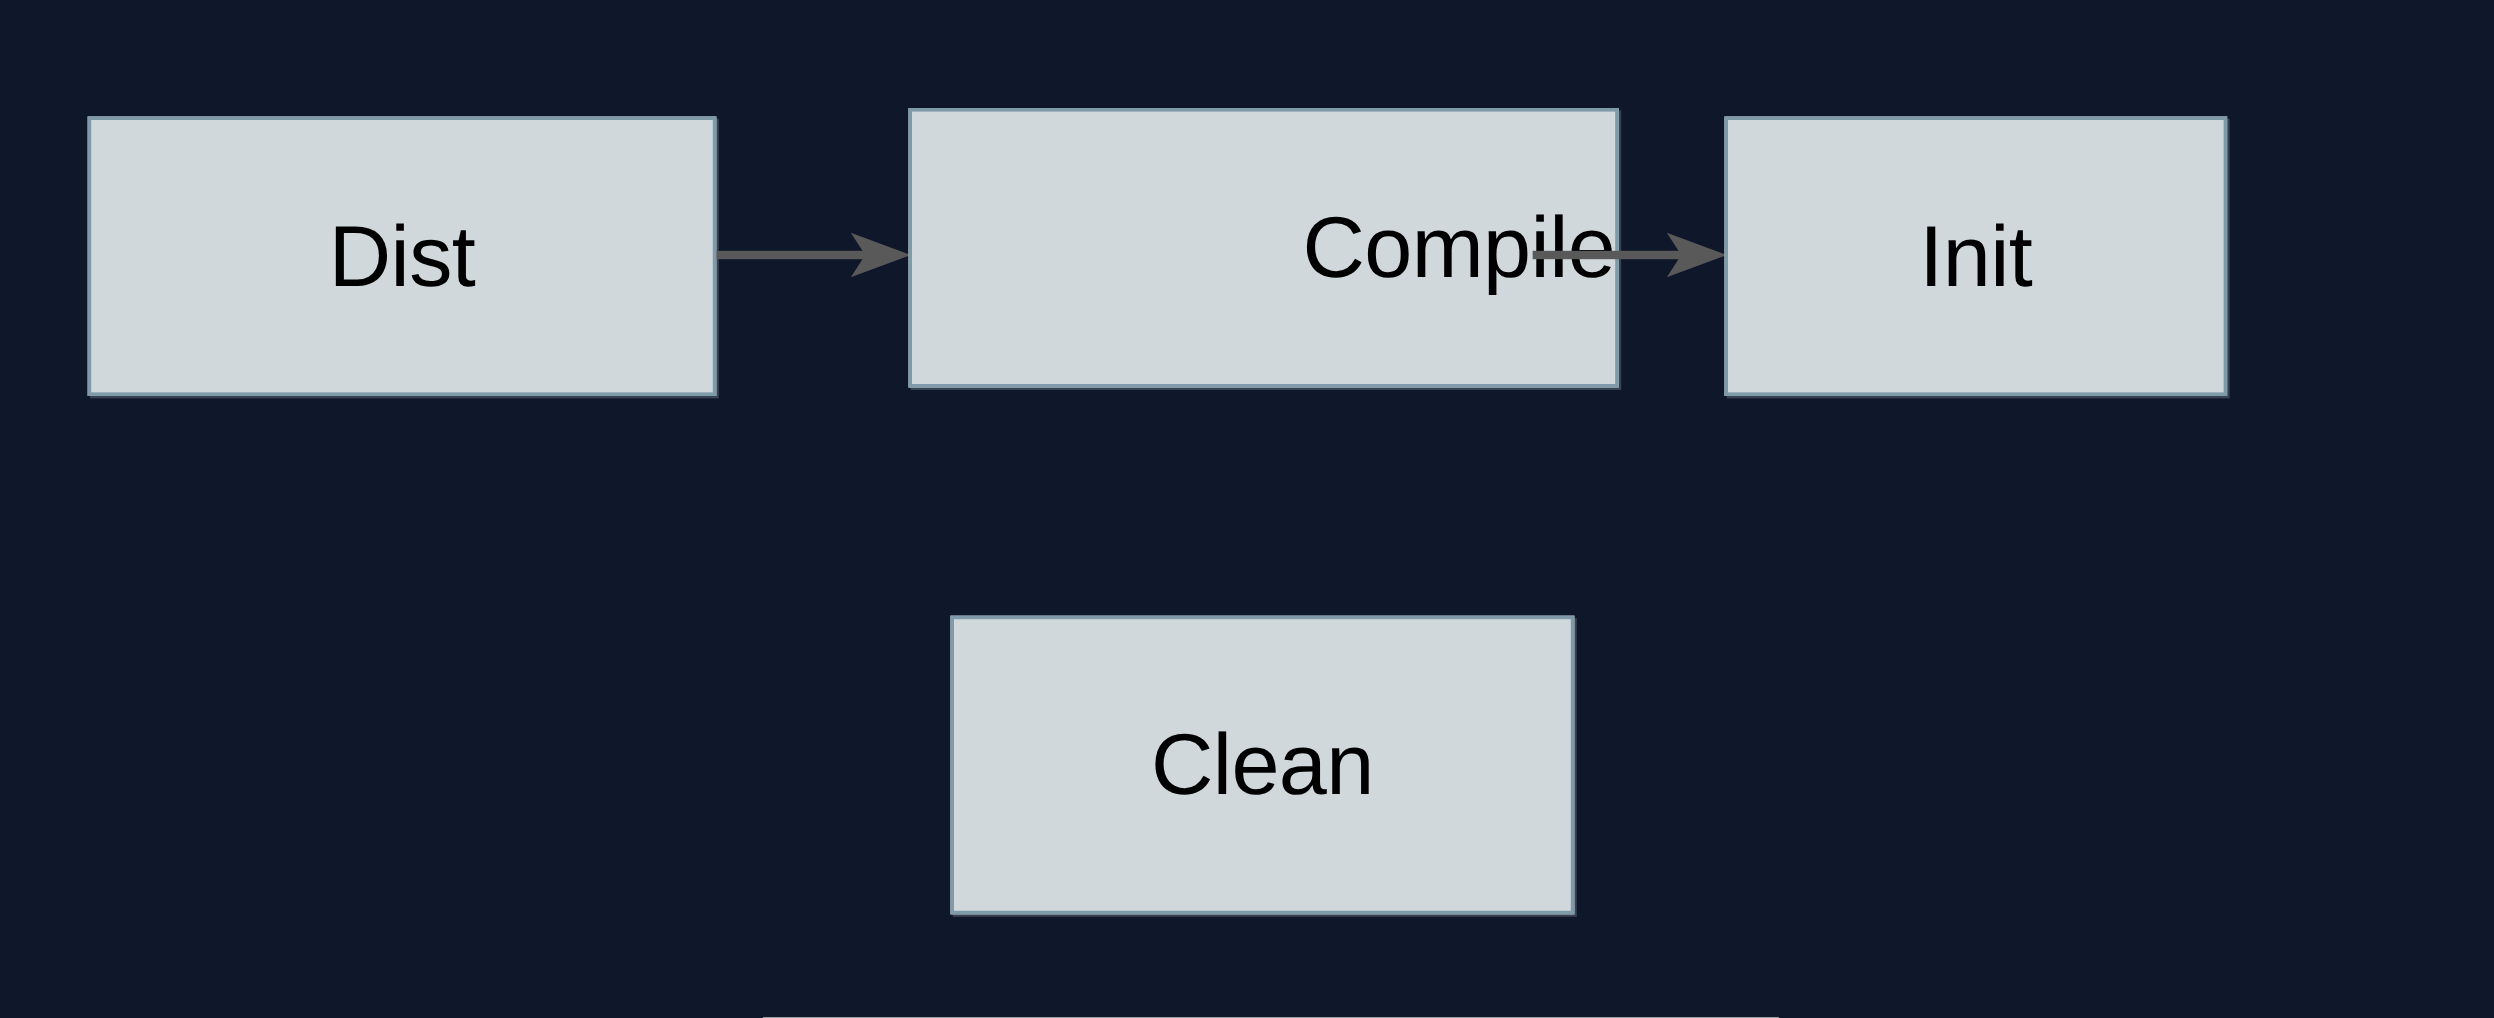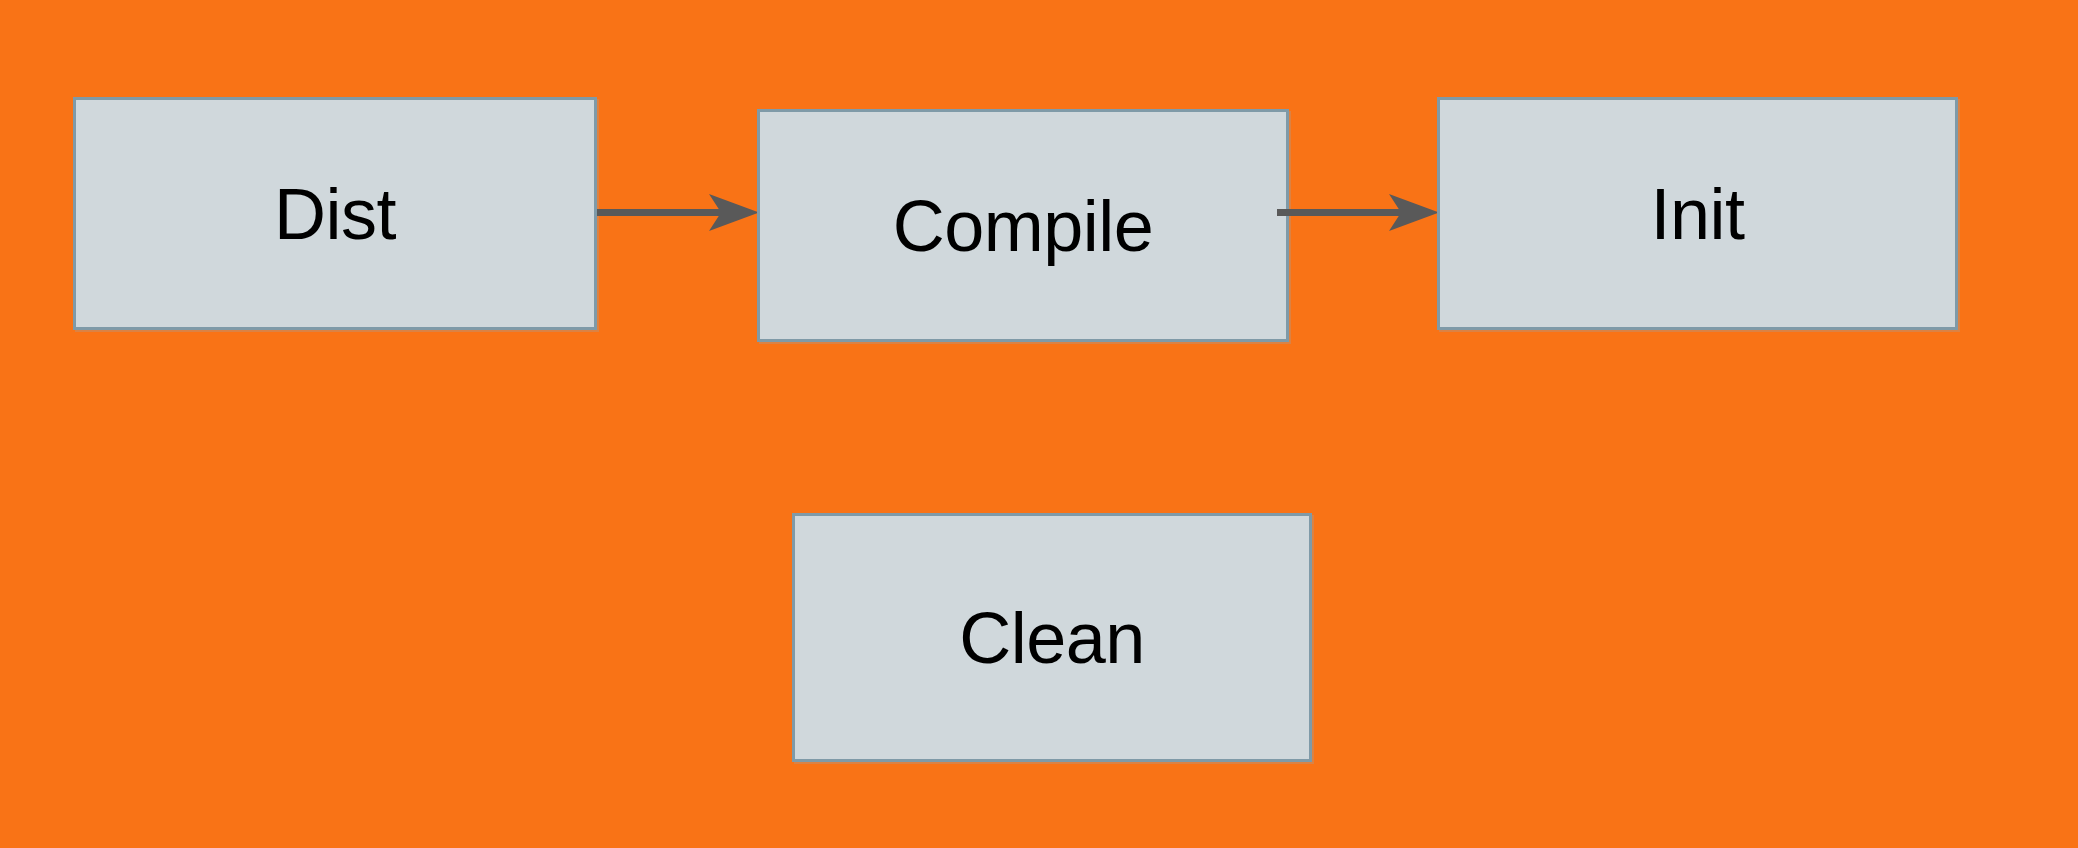--- a/index.html
+++ b/index.html
@@ -8,21 +8,21 @@
     padding: 0;
     background: #ffffff;
   }
   body {
     font-family: "Liberation Sans", sans-serif;
   }
   #canvas {
     position: relative;
     width: 2078px;
     height: 848px;
-    background: #f97316;
+    background: #0f172a;
     overflow: hidden;
   }
   .node {
     position: absolute;
     box-sizing: border-box;
     background: #d0d8dc;
     border: 3px solid #7f9aa8;
     display: flex;
     align-items: center;
     justify-content: center;
@@ -39,22 +39,22 @@
     -webkit-font-smoothing: antialiased;
   }
   .edge {
     position: absolute;
     overflow: visible;
   }
   .edge svg { display: block; }
 
   
   #node-dist    { left: 73px;   top: 97px;  width: 524px; height: 233px; }
-  #node-compile { left: 757px;  top: 109px;  width: 532px; height: 233px; }
-  #node-init    { left: 1437px; top: 97px;  width: 521px; height: 233px; }
+  #node-compile { left: 757px;  top: 90px;  width: 592px; height: 233px; justify-content: flex-end; }
+  #node-init    { left: 1437px; top: 97px;  width: 419px; height: 233px; }
   #node-clean   { left: 792px;  top: 513px; width: 520px; height: 249px; }
 
   
   #edge-dist-compile { left: 597px;  top: 188px; width: 162px; height: 50px; }
   #edge-compile-init { left: 1277px; top: 188px; width: 162px; height: 50px; }
 </style>
 </head>
 <body>
 
 <div id="canvas">

